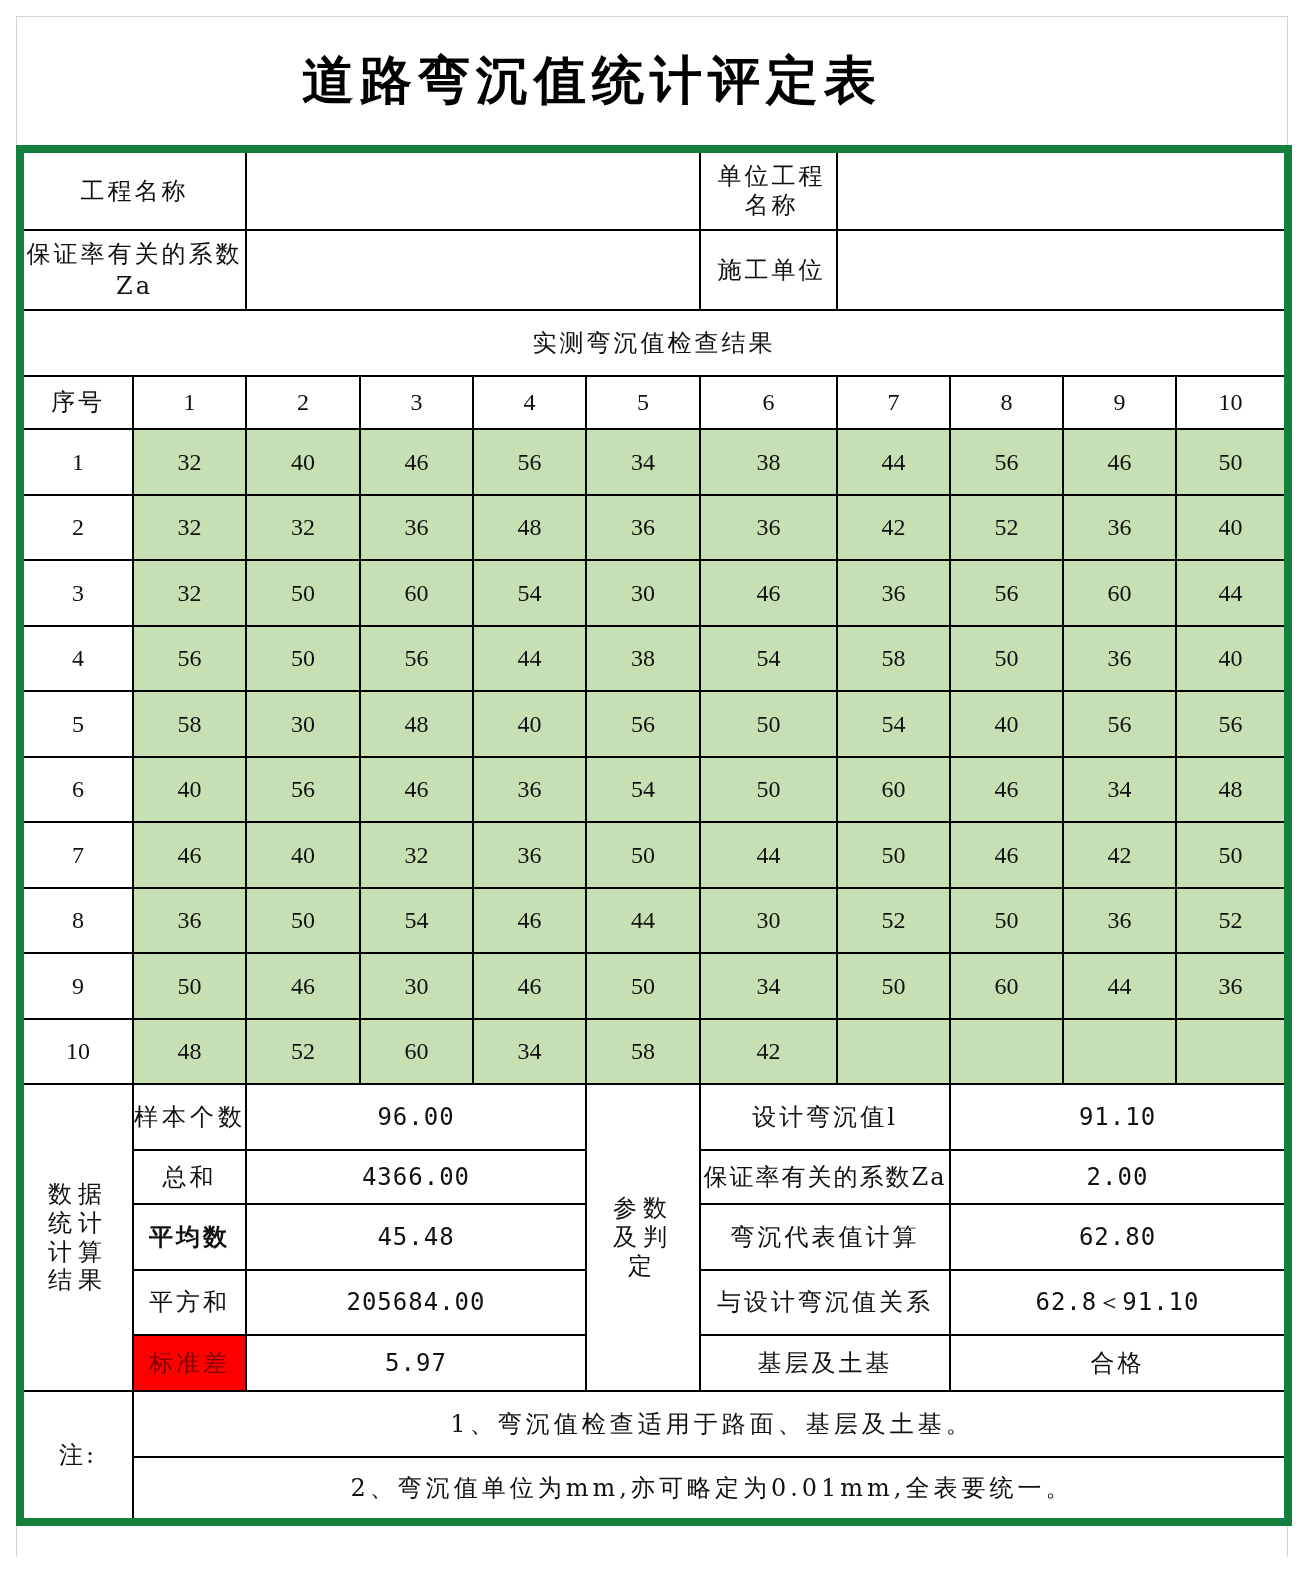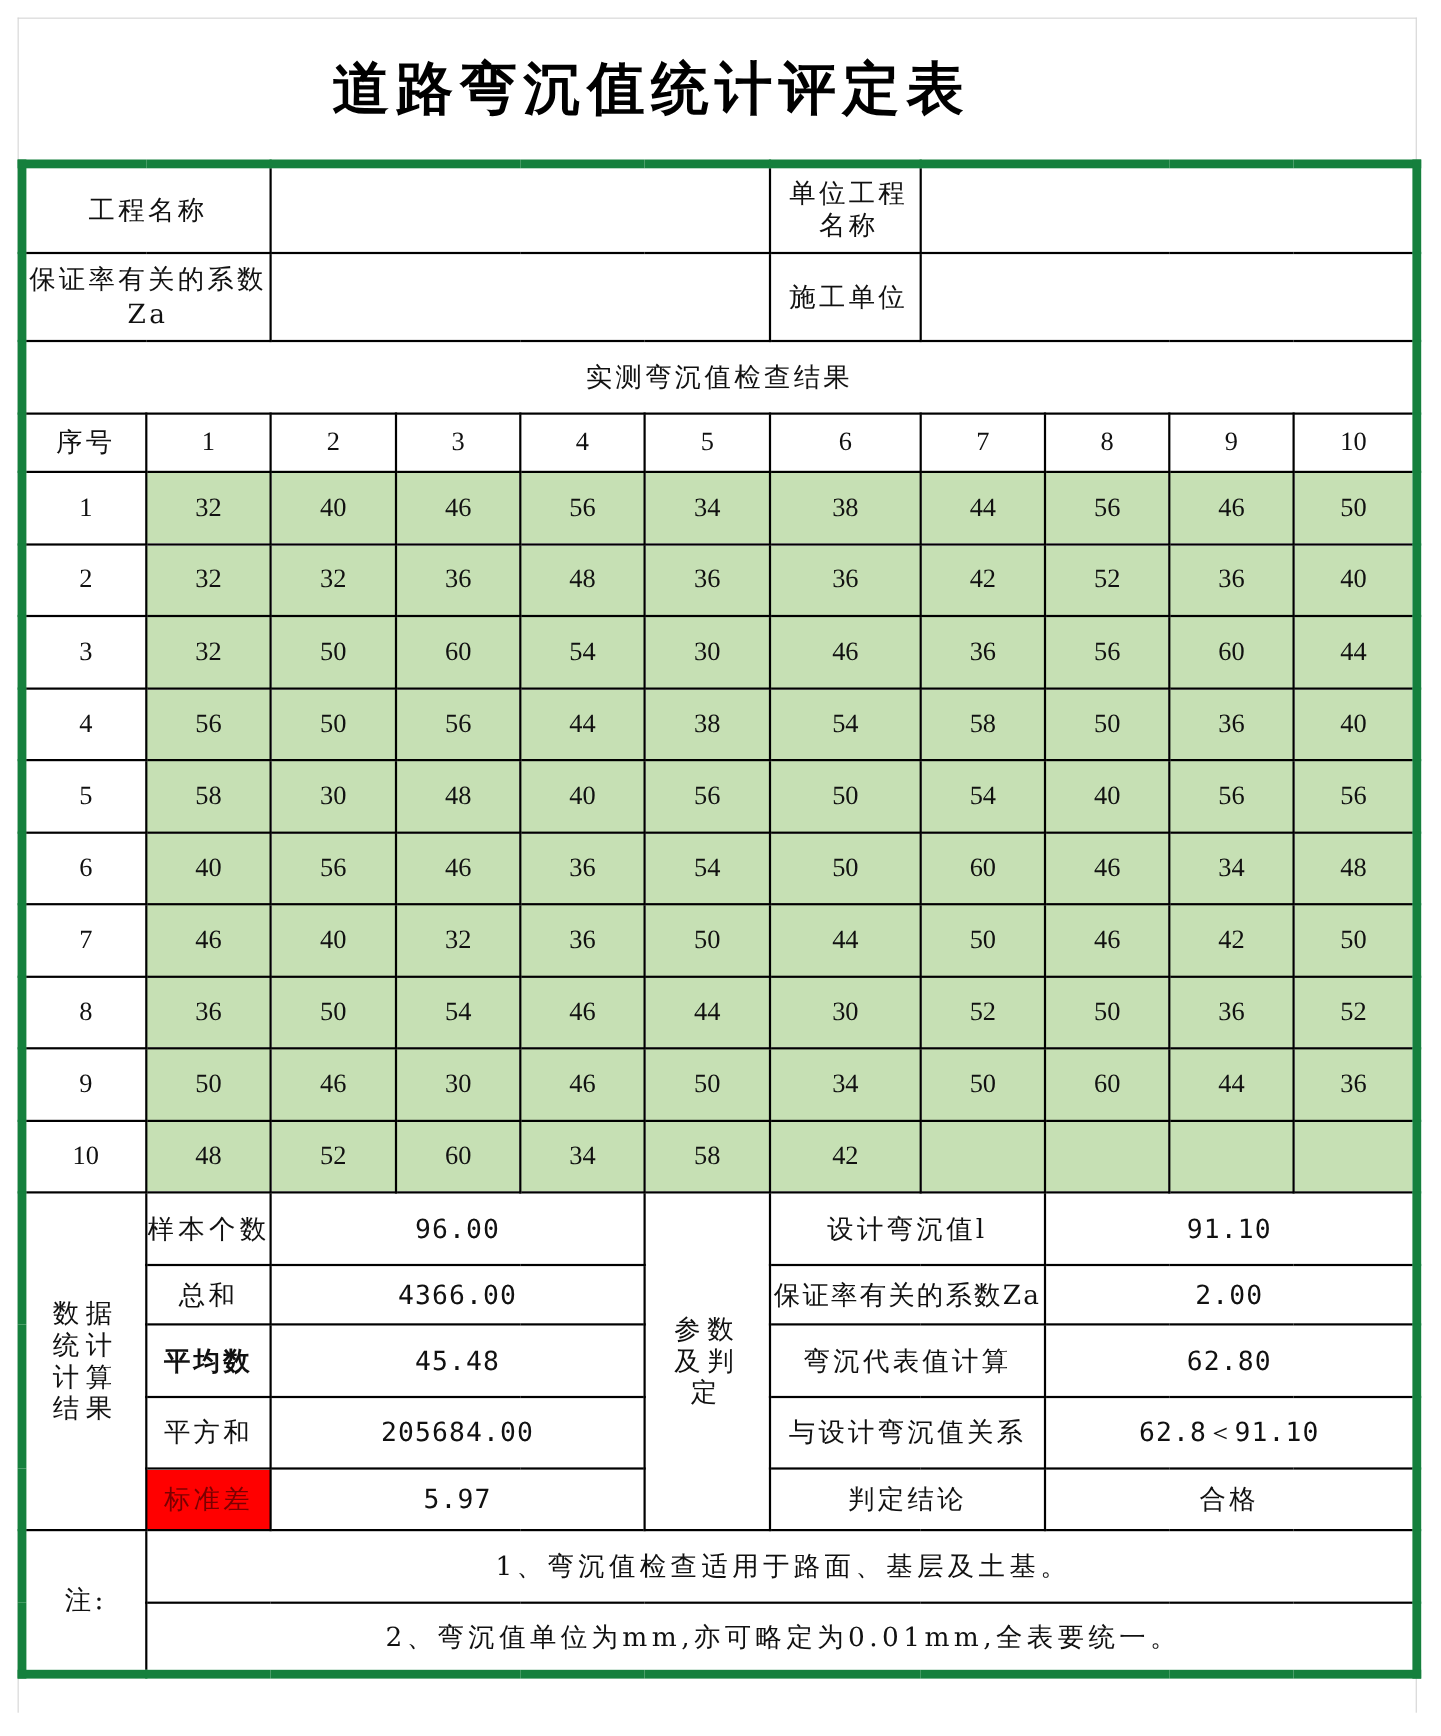--- a/index.html
+++ b/index.html
@@ -237,21 +237,21 @@
   </tr>
   <tr style="height:65px">
     <td class="lbl">平方和</td>
     <td colspan="3" class="stat">205684.00</td>
     <td colspan="2" class="lbl">与设计弯沉值关系</td>
     <td colspan="3" class="stat">62.8＜91.10</td>
   </tr>
   <tr style="height:56px">
     <td class="lbl red">标准差</td>
     <td colspan="3" class="stat">5.97</td>
-    <td colspan="2" class="lbl">判定结论</td>
+    <td colspan="2" class="lbl">基层及土基</td>
     <td colspan="3" class="lbl">合格</td>
   </tr>
 
   <tr style="height:66px">
     <td rowspan="2" class="lbl">注:</td>
     <td colspan="10" class="note">1、弯沉值检查适用于路面、基层及土基。</td>
   </tr>
   <tr style="height:65px">
     <td colspan="10" class="note">2、弯沉值单位为mm,亦可略定为0.01mm,全表要统一。</td>
   </tr>

